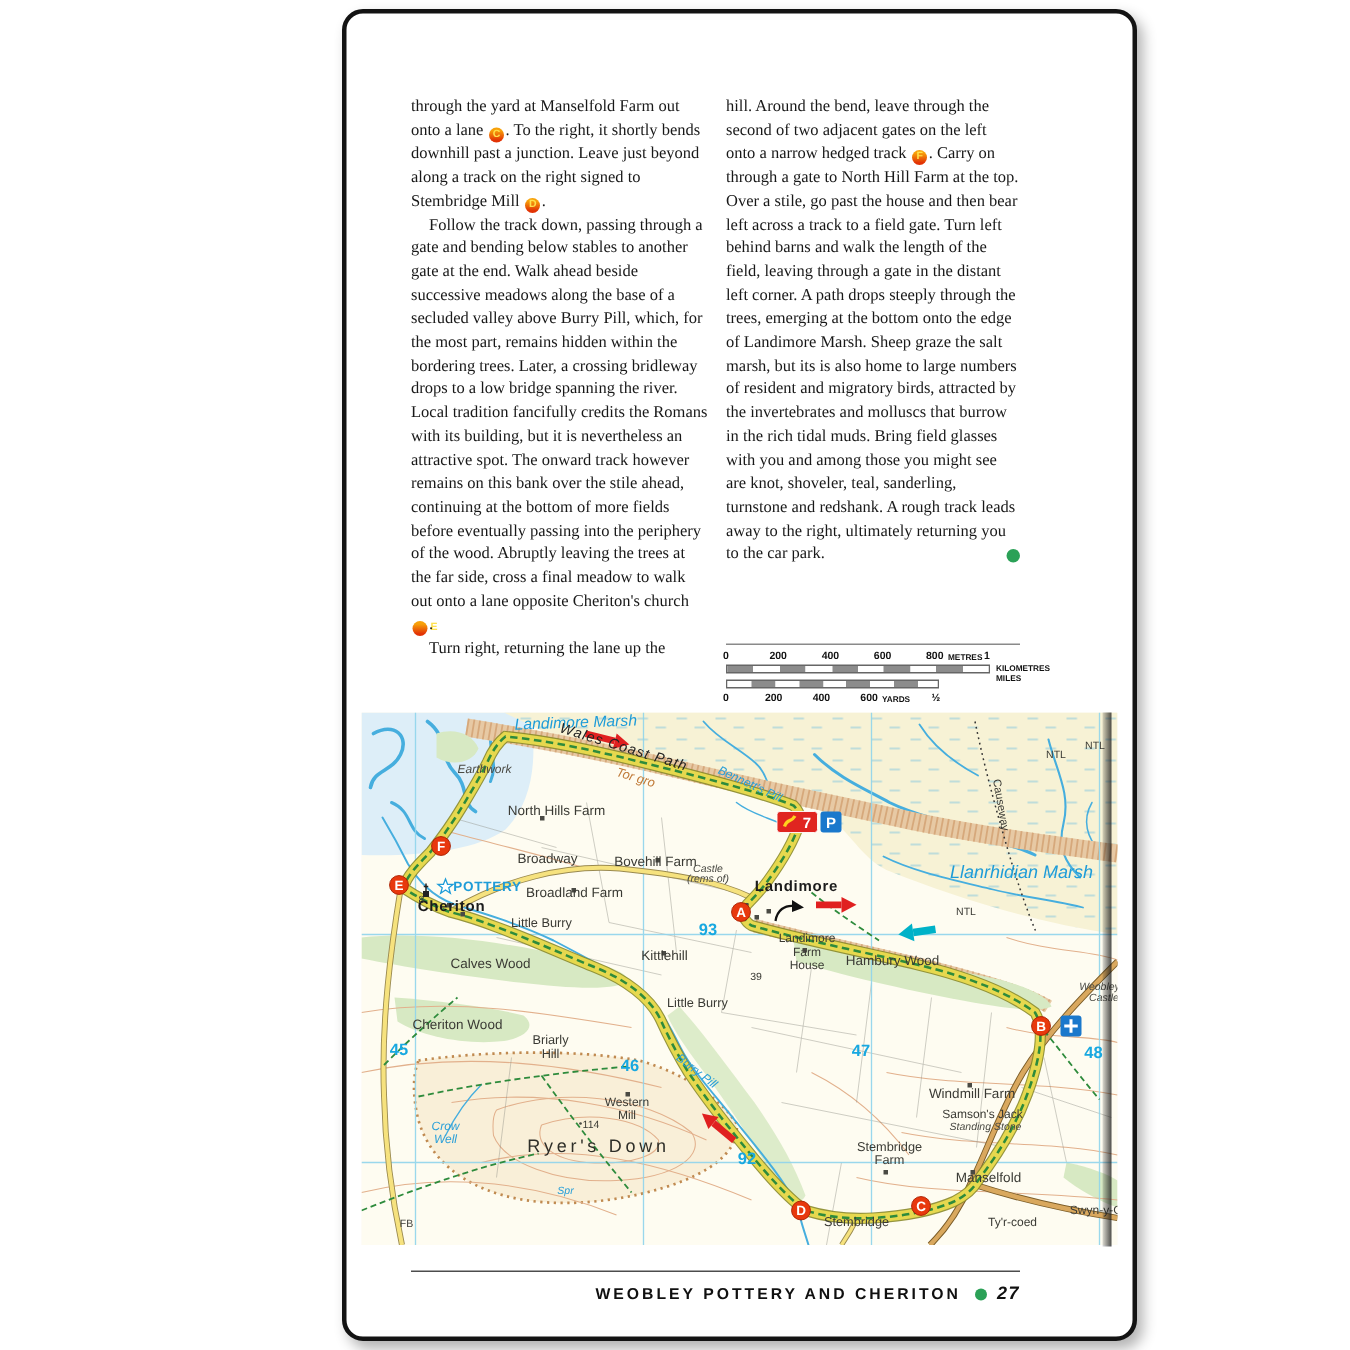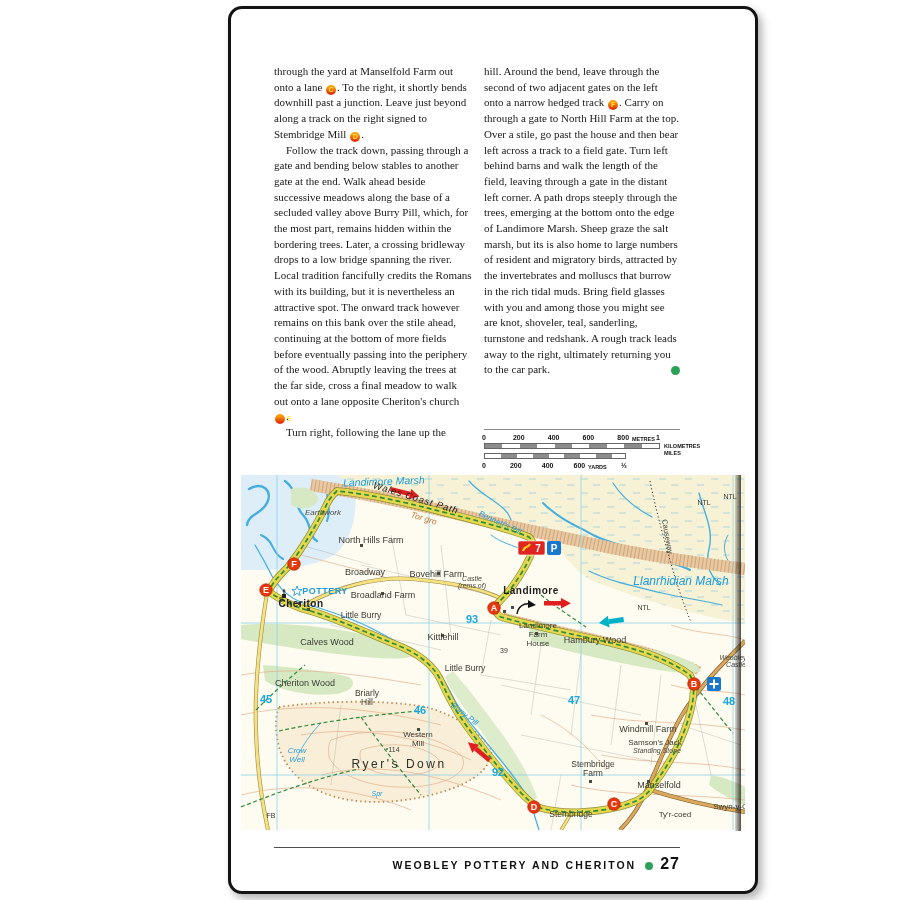--- a/index.html
+++ b/index.html
@@ -46,31 +46,31 @@
   .ml-down{fill:#2e2e28;font-family:"Liberation Serif",serif;letter-spacing:2.5px;}
   .ml-orange{fill:#c07a38;font-family:"Liberation Serif",serif;font-style:italic;}
   .ml-pathname{fill:#222;font-family:"Liberation Serif",serif;font-style:italic;letter-spacing:.8px;}
   .ml-grid{fill:#18a8e0;font-weight:bold;}
 
   
   .footer-rule{position:absolute;left:43px;top:838px;width:406px;height:1px;background:#4d4d4d;}
   .footer-text{position:absolute;left:43px;top:846px;width:406px;text-align:right;
                font:bold 10.5px "Liberation Sans",sans-serif;letter-spacing:2px;color:#101010;}
   .fdot{display:inline-block;width:8px;height:8px;border-radius:50%;background:#2ba157;margin:0 7px 0 9px;vertical-align:-1px;}
-  .fpage{font-size:16px;letter-spacing:1px;}
+  .fpage{font-size:12px;letter-spacing:1px;font-style:italic;}
 </style>
 </head>
 <body>
 
 <div class="page">
 
   <div class="col col-left">
     <p>through the yard at Manselfold Farm out onto a lane <span class="wm">C</span>. To the right, it shortly bends downhill past a junction. Leave just beyond along a track on the right signed to Stembridge Mill <span class="wm">D</span>.</p>
     <p class="indent">Follow the track down, passing through a gate and bending below stables to another gate at the end. Walk ahead beside successive meadows along the base of a secluded valley above Burry Pill, which, for the most part, remains hidden within the bordering trees. Later, a crossing bridleway drops to a low bridge spanning the river. Local tradition fancifully credits the Romans with its building, but it is nevertheless an attractive spot. The onward track however remains on this bank over the stile ahead, continuing at the bottom of more fields before eventually passing into the periphery of the wood. Abruptly leaving the trees at the far side, cross a final meadow to walk out onto a lane opposite Cheriton's church <span class="wm">E</span>.</p>
-    <p class="indent">Turn right, following the lane up the</p>
+    <p class="indent">Turn right, returning the lane up the</p>
   </div>
 
   <div class="col col-right">
     <p>hill. Around the bend, leave through the second of two adjacent gates on the left onto a narrow hedged track <span class="wm">F</span>. Carry on through a gate to North Hill Farm at the top. Over a stile, go past the house and then bear left across a track to a field gate. Turn left behind barns and walk the length of the field, leaving through a gate in the distant left corner. A path drops steeply through the trees, emerging at the bottom onto the edge of Landimore Marsh. Sheep graze the salt marsh, but its is also home to large numbers of resident and migratory birds, attracted by the invertebrates and molluscs that burrow in the rich tidal muds. Bring field glasses with you and among those you might see are knot, shoveler, teal, sanderling, turnstone and redshank. A rough track leads away to the right, ultimately returning you to the car park. <span class="enddot"></span></p>
   </div>
 
   <div class="scalebar">
     <div class="sb-rule"></div>
     <div class="sb-track" id="sb-track">
       <div class="sb-units">

